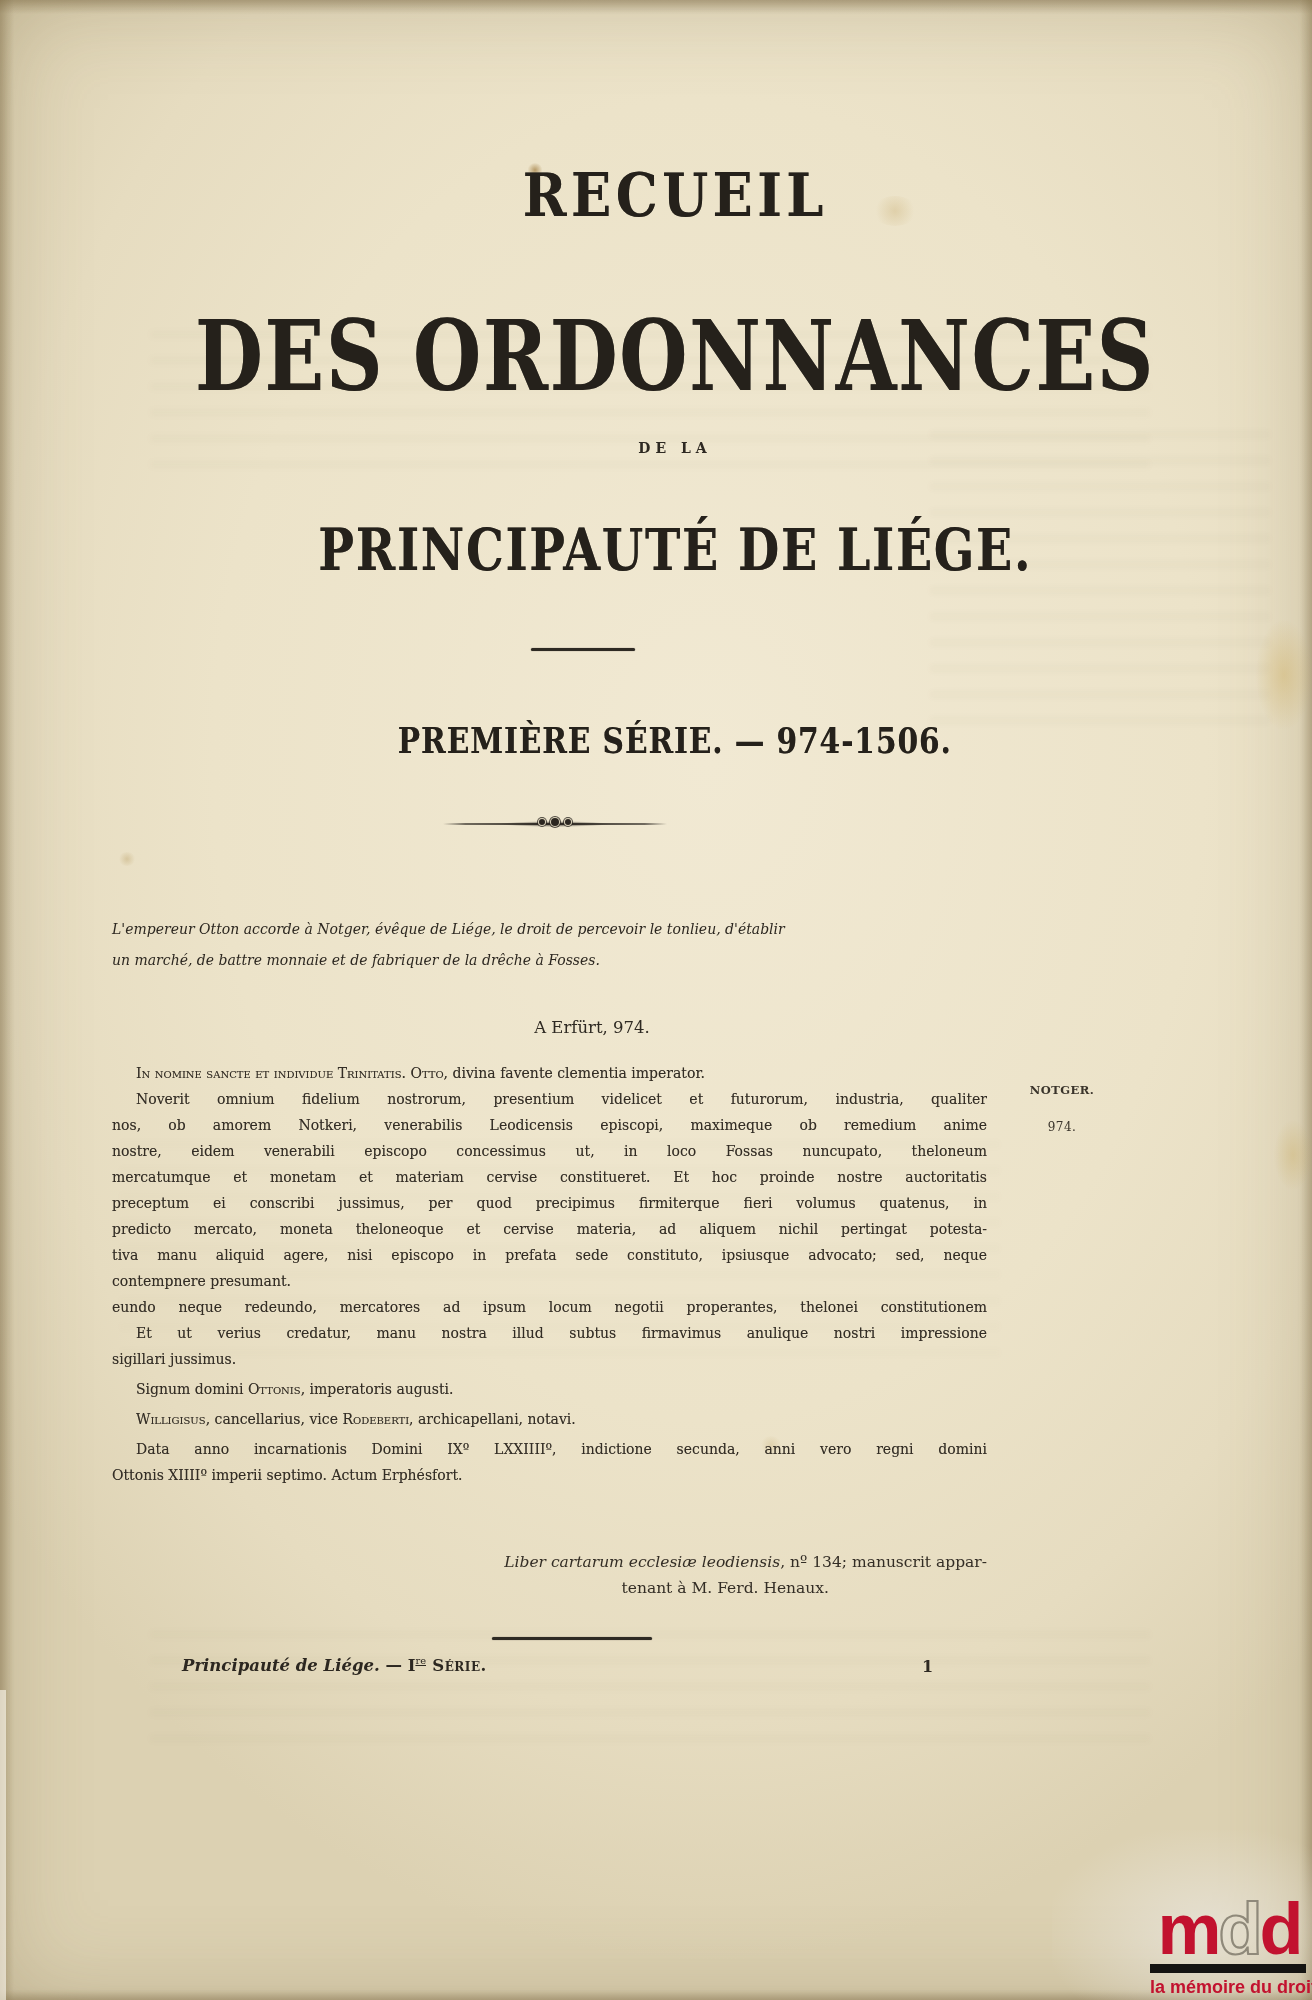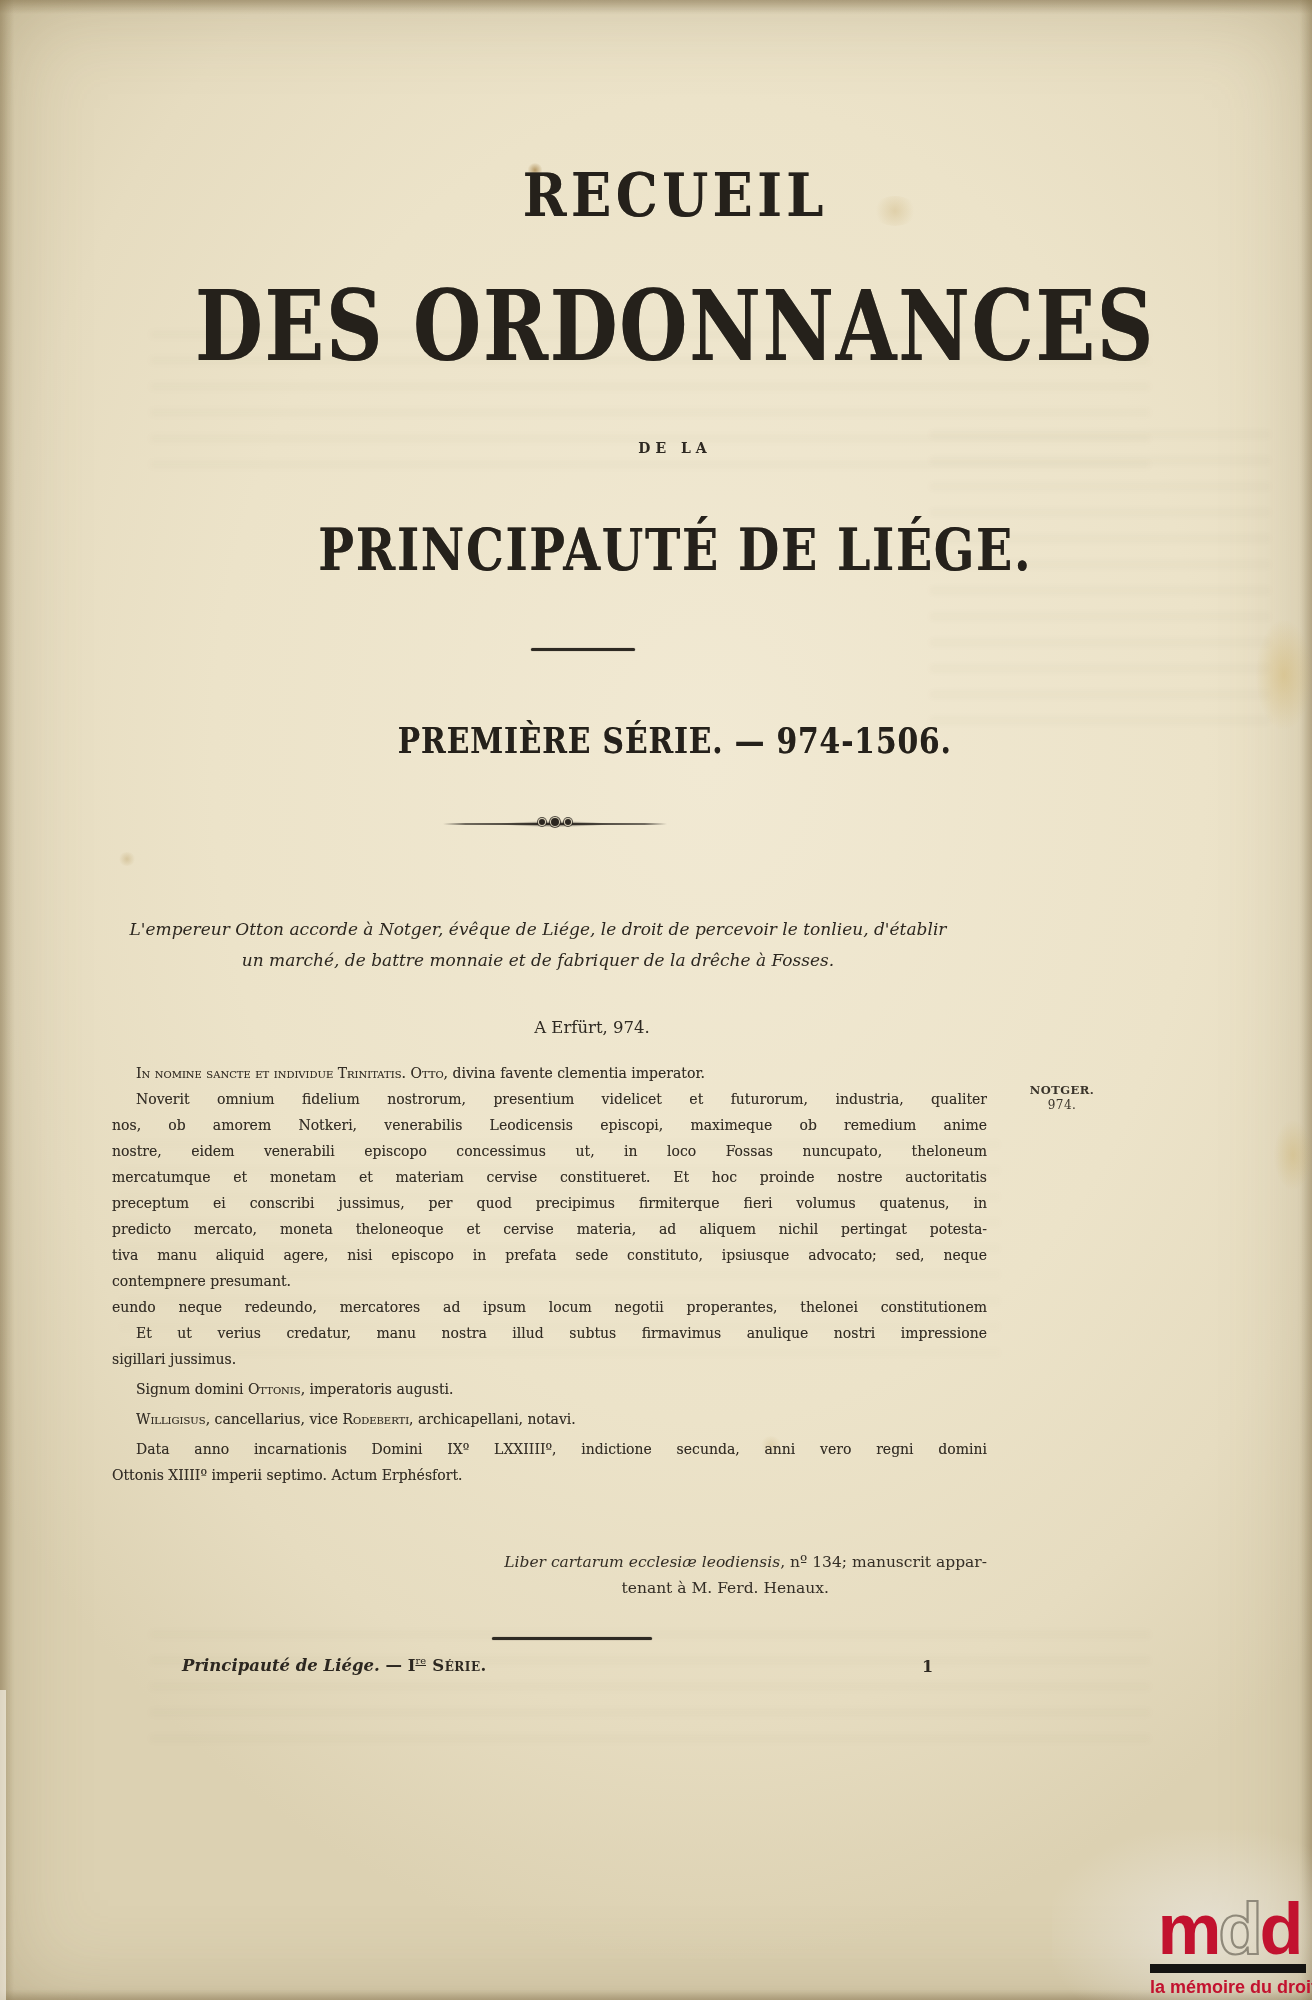--- a/index.html
+++ b/index.html
@@ -33,27 +33,27 @@
   .princ{font-size:58px;letter-spacing:2px;transform:scaleX(.82);}
   .serie{font-size:35px;letter-spacing:1px;transform:scaleX(.85);}
   .rule{position:absolute;height:3px;background:#2e2a23;border-radius:2px;box-shadow:0 0 1px rgba(46,42,35,.7);}
   .ornament{position:absolute;left:443px;top:818px;width:224px;height:12px;}
   .orn-bar{position:absolute;top:5px;left:0;right:0;height:2px;
     background:linear-gradient(90deg, rgba(43,38,32,0), rgba(43,38,32,.65) 10%, rgba(43,38,32,.9) 42%, rgba(43,38,32,.9) 58%, rgba(43,38,32,.65) 90%, rgba(43,38,32,0));}
   .orn-lens{position:absolute;top:3px;left:58px;right:58px;height:6px;border-radius:50%;
     background:radial-gradient(ellipse, rgba(43,38,32,.9), rgba(43,38,32,0) 72%);}
   .orn-dot{position:absolute;top:1px;width:6px;height:6px;border-radius:50%;background:#2b2620;box-shadow:0 0 0 1px rgba(236,227,201,.9), 0 0 0 2px rgba(43,38,32,.8);}
   
-  .summary{position:absolute;left:100px;top:914px;width:876px;text-align:center;
-    font-style:italic;font-size:17px;line-height:31px;color:#2c2720;}
+  .summary{position:absolute;left:112px;top:914px;width:876px;
+    font-style:italic;font-size:14px;line-height:31px;color:#2c2720;}
   .summary .line{white-space:nowrap;}
   .dateline{position:absolute;left:112px;top:1018px;width:876px;text-align:center;font-size:16.5px;transform:translateX(42px);}
   .margin-note{position:absolute;left:1012px;top:1083px;width:100px;text-align:center;
     font-size:11.5px;font-weight:bold;letter-spacing:.5px;line-height:15px;color:#3a342b;}
-  .margin-note .yr{font-weight:normal;font-size:12px;}
+  .margin-note .yr{font-weight:normal;font-size:12px;margin-top:22px;}
   .body{position:absolute;left:112px;top:1060px;width:875px;font-size:14px;line-height:26px;color:#332d25;
     text-shadow:0 0 .4px rgba(51,45,37,.4);}
   .para{margin:0;}
   .para.spaced{margin-top:4px;}
   .line{min-height:26px;}
   .line.just{text-align:justify;text-align-last:justify;}
   .line.ind{text-indent:24px;}
   .sc{font-variant:small-caps;}
   .it{font-style:italic;}
   .sup{vertical-align:super;font-size:60%;text-decoration:underline;}
@@ -92,21 +92,21 @@
   <div class="stain" style="left:872px;top:196px;width:46px;height:30px;background:radial-gradient(circle, rgba(190,158,88,.28), rgba(190,158,88,0) 70%);"></div>
   <div class="stain" style="left:1256px;top:620px;width:56px;height:110px;background:radial-gradient(ellipse, rgba(205,172,92,.4), rgba(205,172,92,0) 72%);"></div>
   <div class="stain" style="left:1274px;top:1120px;width:38px;height:70px;background:radial-gradient(ellipse, rgba(200,168,88,.32), rgba(200,168,88,0) 72%);"></div>
   <div class="stain" style="left:118px;top:852px;width:18px;height:14px;background:radial-gradient(circle, rgba(170,138,70,.3), rgba(170,138,70,0) 70%);"></div>
   <div class="stain" style="left:760px;top:1436px;width:22px;height:18px;background:radial-gradient(circle, rgba(180,150,80,.22), rgba(180,150,80,0) 70%);"></div>
   <div class="logo-patch"></div>
 
   <div class="trow" style="top:160px;">
     <span class="tscale recueil">RECUEIL</span>
   </div>
-  <div class="trow" style="top:268px;">
+  <div class="trow" style="top:298px;">
     <span class="tscale grand">DES ORDONNANCES</span>
   </div>
   <div class="trow" style="top:438px;">
     <span class="dela">DE LA</span>
   </div>
   <div class="trow" style="top:516px;">
     <span class="tscale princ">PRINCIPAUTÉ DE LIÉGE.</span>
   </div>
   <div class="rule" style="left:531px;top:648px;width:104px;"></div>
   <div class="trow" style="top:720px;">

